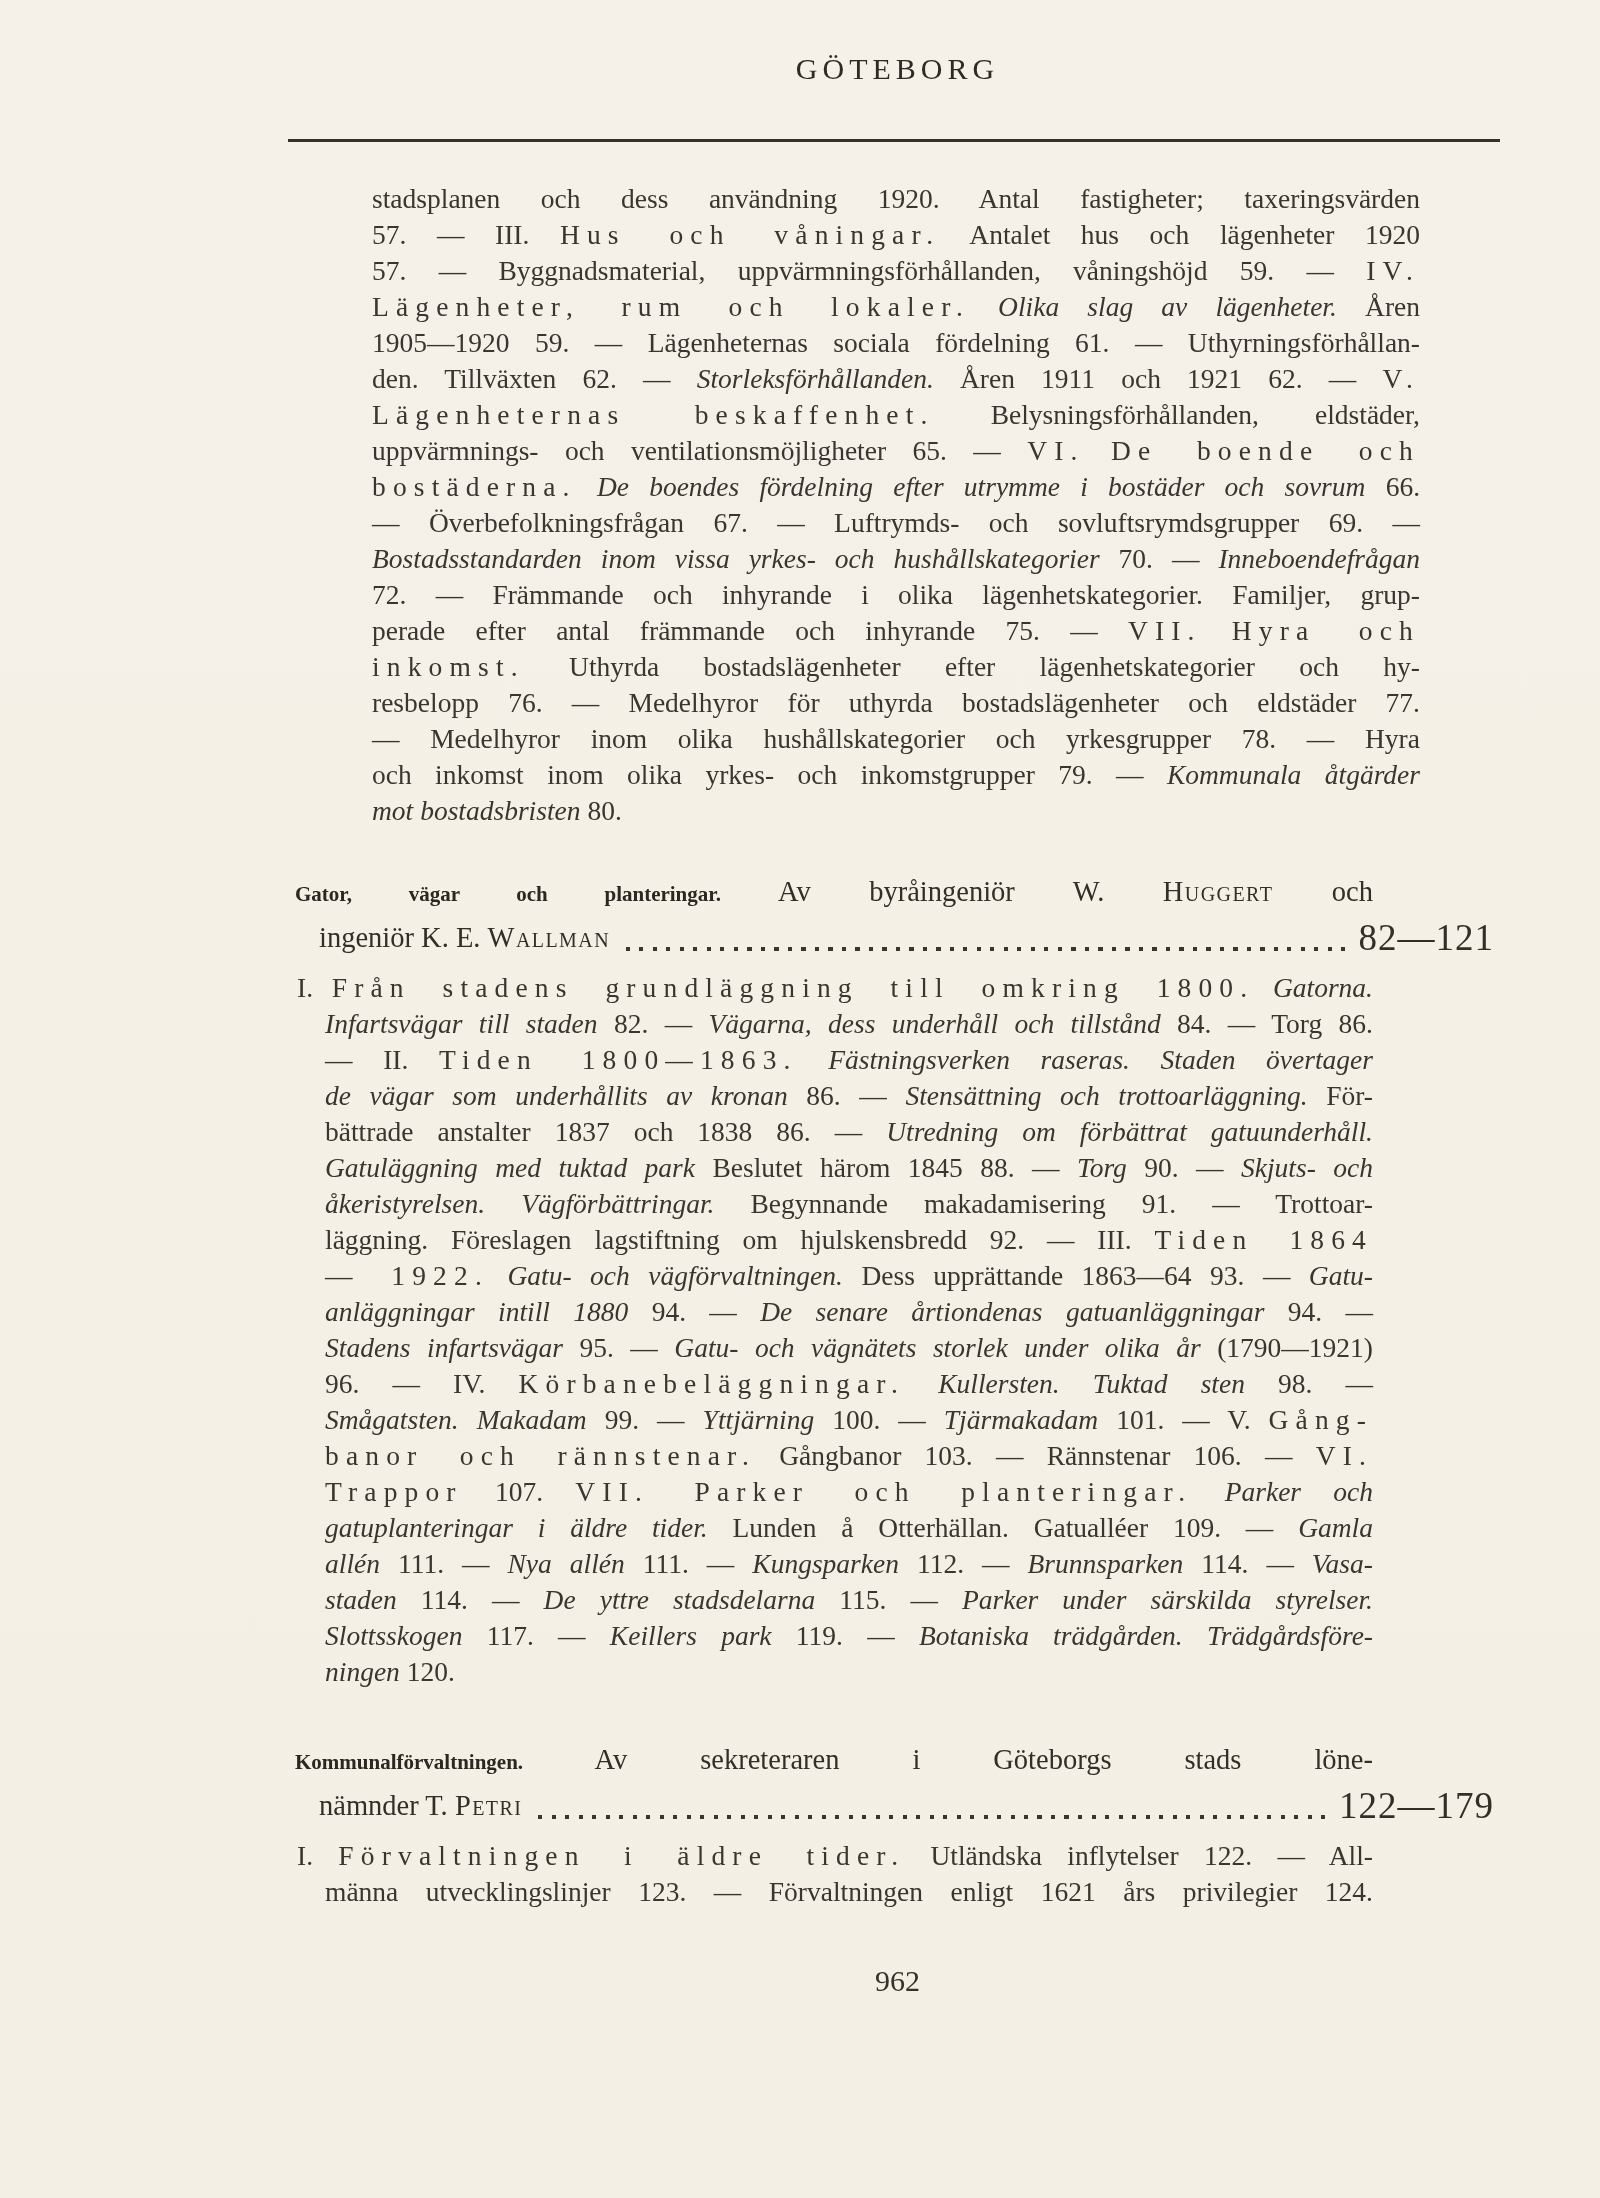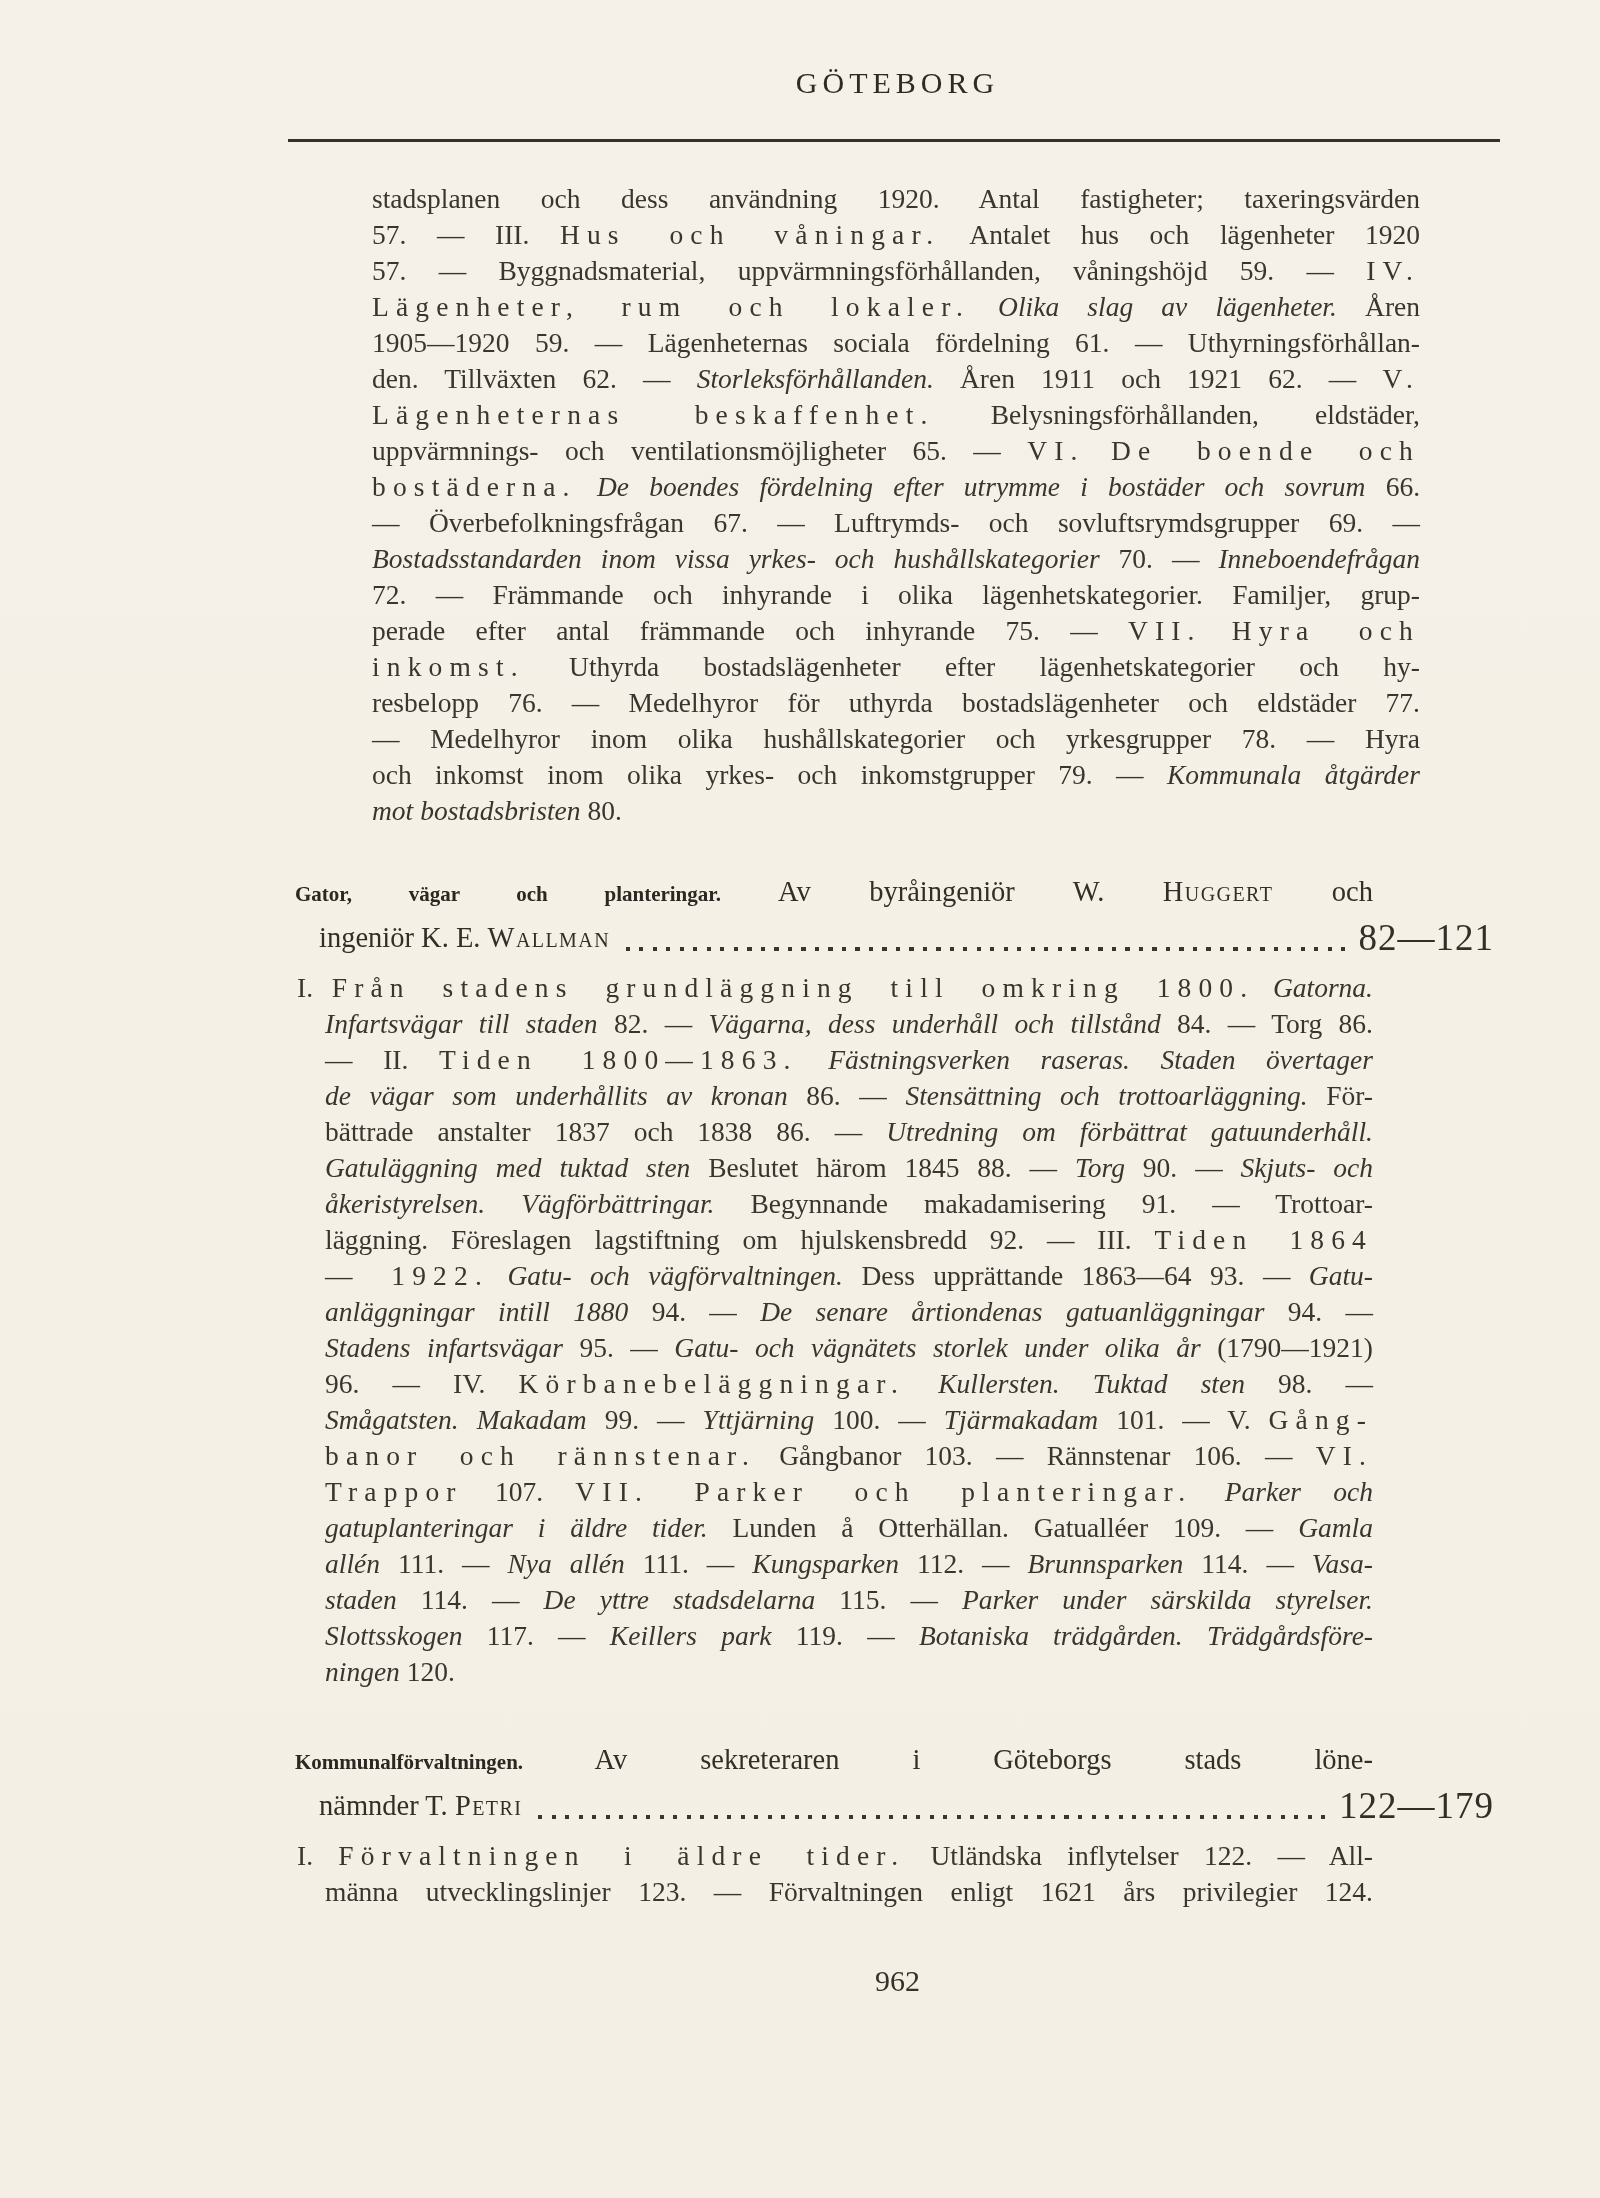--- a/index.html
+++ b/index.html
@@ -12,21 +12,21 @@
     position: relative;
   }
   .page {
     position: absolute; inset: 0;
     background: linear-gradient(180deg, #f5f1e8 0%, #f4f0e6 55%, #f3efe4 100%);
   }
   .textblock {
     position: absolute; left: 295px; top: 0; width: 1205px; height: 2198px;
   }
   .running-header {
-    position: absolute; top: 66px; left: 0; width: 100%;
+    position: absolute; top: 52px; left: 0; width: 100%;
     text-align: center;
     font-size: 30px; letter-spacing: 5px;
     color: #2e2b25;
   }
   .header-rule {
     position: absolute; top: 139px; left: -7px; width: 1212px; height: 3px;
     background: #34312b;
   }
   
   .para { font-size: 27.5px; margin-left: 47px; }
@@ -113,21 +113,21 @@
         <span><span class="r-n">ingeniör K. E. </span><span class="r-sc">Wallman</span></span>
         <span class="leader"></span>
         <span class="pages">82—121</span>
       </div>
       <div class="para entry-body">
           <div class="line hang"><span class="r-n">I. </span><span class="r-sp">Från stadens grundläggning till omkring 1800.</span><span class="r-n"> </span><span class="r-i">Gatorna.</span></div>
           <div class="line"><span class="r-i">Infartsvägar till staden</span><span class="r-n"> 82. — </span><span class="r-i">Vägarna, dess underhåll och tillstånd</span><span class="r-n"> 84. — Torg 86.</span></div>
           <div class="line"><span class="r-n">— II. </span><span class="r-sp">Tiden 1800—1863.</span><span class="r-n"> </span><span class="r-i">Fästningsverken raseras. Staden övertager</span></div>
           <div class="line"><span class="r-i">de vägar som underhållits av kronan</span><span class="r-n"> 86. — </span><span class="r-i">Stensättning och trottoarläggning.</span><span class="r-n"> För-</span></div>
           <div class="line"><span class="r-n">bättrade anstalter 1837 och 1838 86. — </span><span class="r-i">Utredning om förbättrat gatuunderhåll.</span></div>
-          <div class="line"><span class="r-i">Gatuläggning med tuktad sten</span><span class="r-n"> Beslutet härom 1845 88. — </span><span class="r-i">Torg</span><span class="r-n"> 90. — </span><span class="r-i">Skjuts- och</span></div>
+          <div class="line"><span class="r-i">Gatuläggning med tuktad park</span><span class="r-n"> Beslutet härom 1845 88. — </span><span class="r-i">Torg</span><span class="r-n"> 90. — </span><span class="r-i">Skjuts- och</span></div>
           <div class="line"><span class="r-i">åkeristyrelsen. Vägförbättringar.</span><span class="r-n"> Begynnande makadamisering 91. — Trottoar-</span></div>
           <div class="line"><span class="r-n">läggning. Föreslagen lagstiftning om hjulskensbredd 92. — III. </span><span class="r-sp">Tiden 1864</span></div>
           <div class="line"><span class="r-sp">— 1922.</span><span class="r-n"> </span><span class="r-i">Gatu- och vägförvaltningen.</span><span class="r-n"> Dess upprättande 1863—64 93. — </span><span class="r-i">Gatu-</span></div>
           <div class="line"><span class="r-i">anläggningar intill 1880</span><span class="r-n"> 94. — </span><span class="r-i">De senare årtiondenas gatuanläggningar</span><span class="r-n"> 94. —</span></div>
           <div class="line"><span class="r-i">Stadens infartsvägar</span><span class="r-n"> 95. — </span><span class="r-i">Gatu- och vägnätets storlek under olika år</span><span class="r-n"> (1790—1921)</span></div>
           <div class="line"><span class="r-n">96. — IV. </span><span class="r-sp">Körbanebeläggningar.</span><span class="r-n"> </span><span class="r-i">Kullersten. Tuktad sten</span><span class="r-n"> 98. —</span></div>
           <div class="line"><span class="r-i">Smågatsten. Makadam</span><span class="r-n"> 99. — </span><span class="r-i">Yttjärning</span><span class="r-n"> 100. — </span><span class="r-i">Tjärmakadam</span><span class="r-n"> 101. — V. </span><span class="r-sp">Gång-</span></div>
           <div class="line"><span class="r-sp">banor och rännstenar.</span><span class="r-n"> Gångbanor 103. — Rännstenar 106. — </span><span class="r-sp">VI.</span></div>
           <div class="line"><span class="r-sp">Trappor</span><span class="r-n"> 107. </span><span class="r-sp">VII. Parker och planteringar.</span><span class="r-n"> </span><span class="r-i">Parker och</span></div>
           <div class="line"><span class="r-i">gatuplanteringar i äldre tider.</span><span class="r-n"> Lunden å Otterhällan. Gatualléer 109. — </span><span class="r-i">Gamla</span></div>

